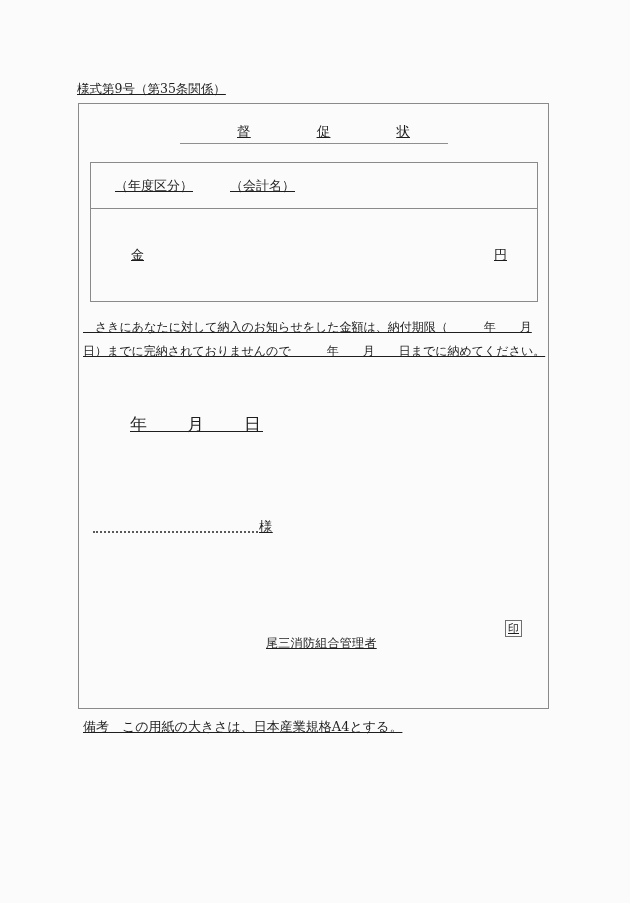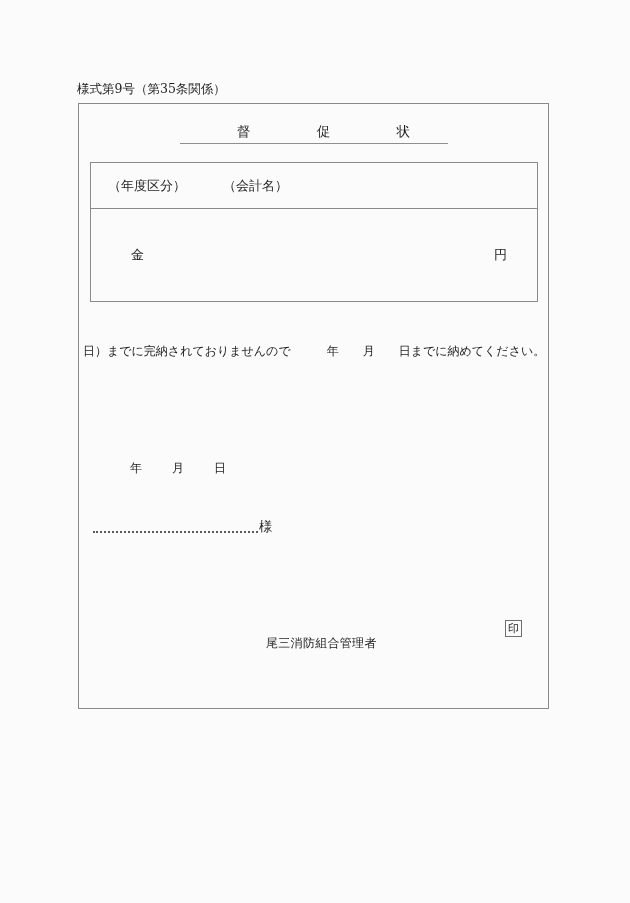--- a/index.html
+++ b/index.html
@@ -1,15 +1,15 @@
 <!DOCTYPE html>
 <html><head>
 <meta charset="utf-8">
 <style>
-  * { margin: 0; padding: 0; box-sizing: border-box; }
+  * { margin: 0; padding: 0; box-sizing: border-box; text-decoration: underline; }
   html, body {
     width: 630px; height: 903px;
     background: #fbfbfb;
     font-family: "DejaVu Serif", "Liberation Serif", serif;
     color: #1e1e1e;
   }
   .page {
     position: relative;
     width: 630px; height: 903px;
     overflow: hidden;
@@ -38,42 +38,41 @@
     width: 448px; height: 140px;
     border: 1px solid #8a8a8a;
     display: flex; flex-direction: column;
   }
   .inner-row-1 {
     height: 46px;
     border-bottom: 1px solid #8a8a8a;
     display: flex; align-items: center;
     font-size: 13px;
   }
-  .fiscal-label { margin-left: 17px; white-space: pre; }
+  .fiscal-label { margin-left: 24px; white-space: pre; }
   .account-label { margin-left: 37px; white-space: pre; }
   .inner-row-2 {
     flex: 1;
     display: flex; align-items: center; justify-content: space-between;
     font-size: 13px;
   }
   .amount-prefix { margin-left: 40px; }
   .currency-suffix { margin-right: 30px; }
   .body-line {
     position: absolute; left: 83px;
     font-size: 12px; line-height: 16px;
     white-space: pre;
   }
   .body-line-1 { top: 319px; }
   .body-line-2 { top: 343px; text-align: center; }
   .body-line-3 { top: 367px; }
   .date-line {
     position: absolute; left: 130px; top: 413px;
-    font-size: 12px; letter-spacing: 2px;
+    font-size: 17px; letter-spacing: 2px;
     white-space: pre;
-    margin-top: 47px;
   }
   .addressee-line {
     position: absolute; left: 93px; top: 517px;
     display: flex; align-items: flex-end;
   }
   .dotted-leader {
     width: 165px; height: 16px;
     border-bottom: 2px dotted #5a5a5a;
     margin-bottom: 2px;
   }
@@ -118,29 +117,31 @@
     <div class="inner-row-1">
       <span class="fiscal-label">（年度区分）</span>
       <span class="account-label">（会計名）</span>
     </div>
     <div class="inner-row-2">
       <span class="amount-prefix">金</span>
       <span class="currency-suffix">円</span>
     </div>
   </div>
 
+  <div class="body-line body-line-1">　さきにあなたに対して納入のお知らせをした金額は、納付期限（　　　年　　月</div>
   <div class="body-line body-line-2">日）までに完納されておりませんので　　　年　　月　　日までに納めてください。</div>
 
   <div class="date-line">年　　月　　日</div>
 
   <div class="addressee-line">
     <span class="dotted-leader"></span>
     <span class="addressee-suffix">様</span>
   </div>
 
   <div class="sender-line">尾三消防組合管理者</div>
 
   <div class="seal-box">
     <span>印</span>
   </div>
 
+  <div class="remark-line">備考　この用紙の大きさは、日本産業規格A4とする。</div>
 
 </div>
 
 </body></html>

